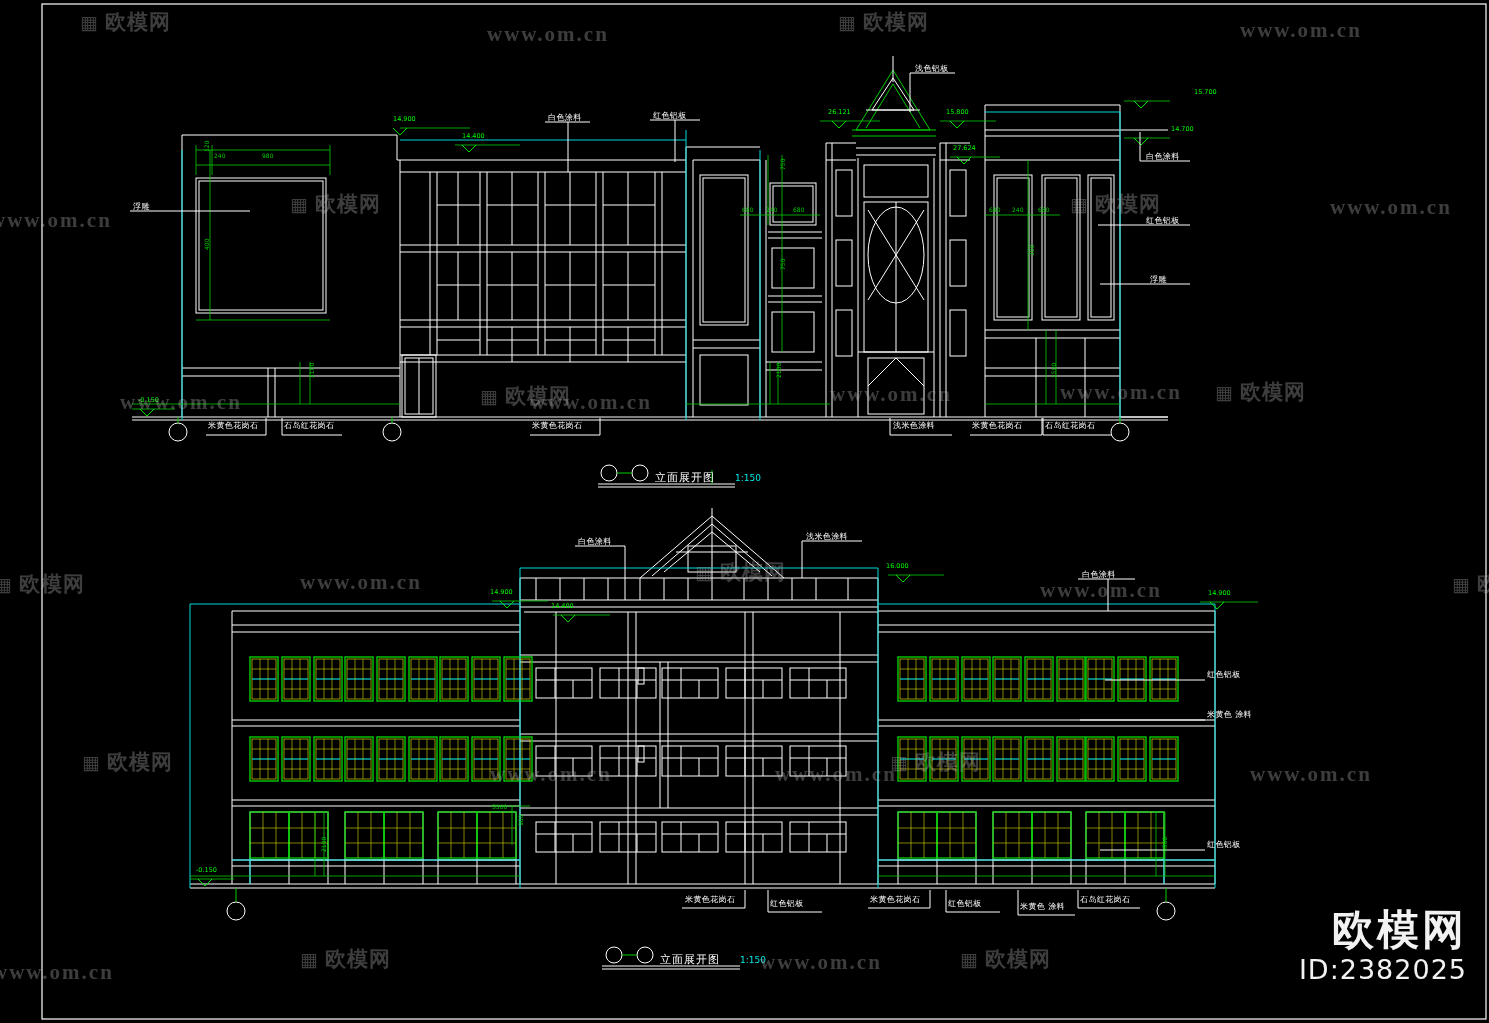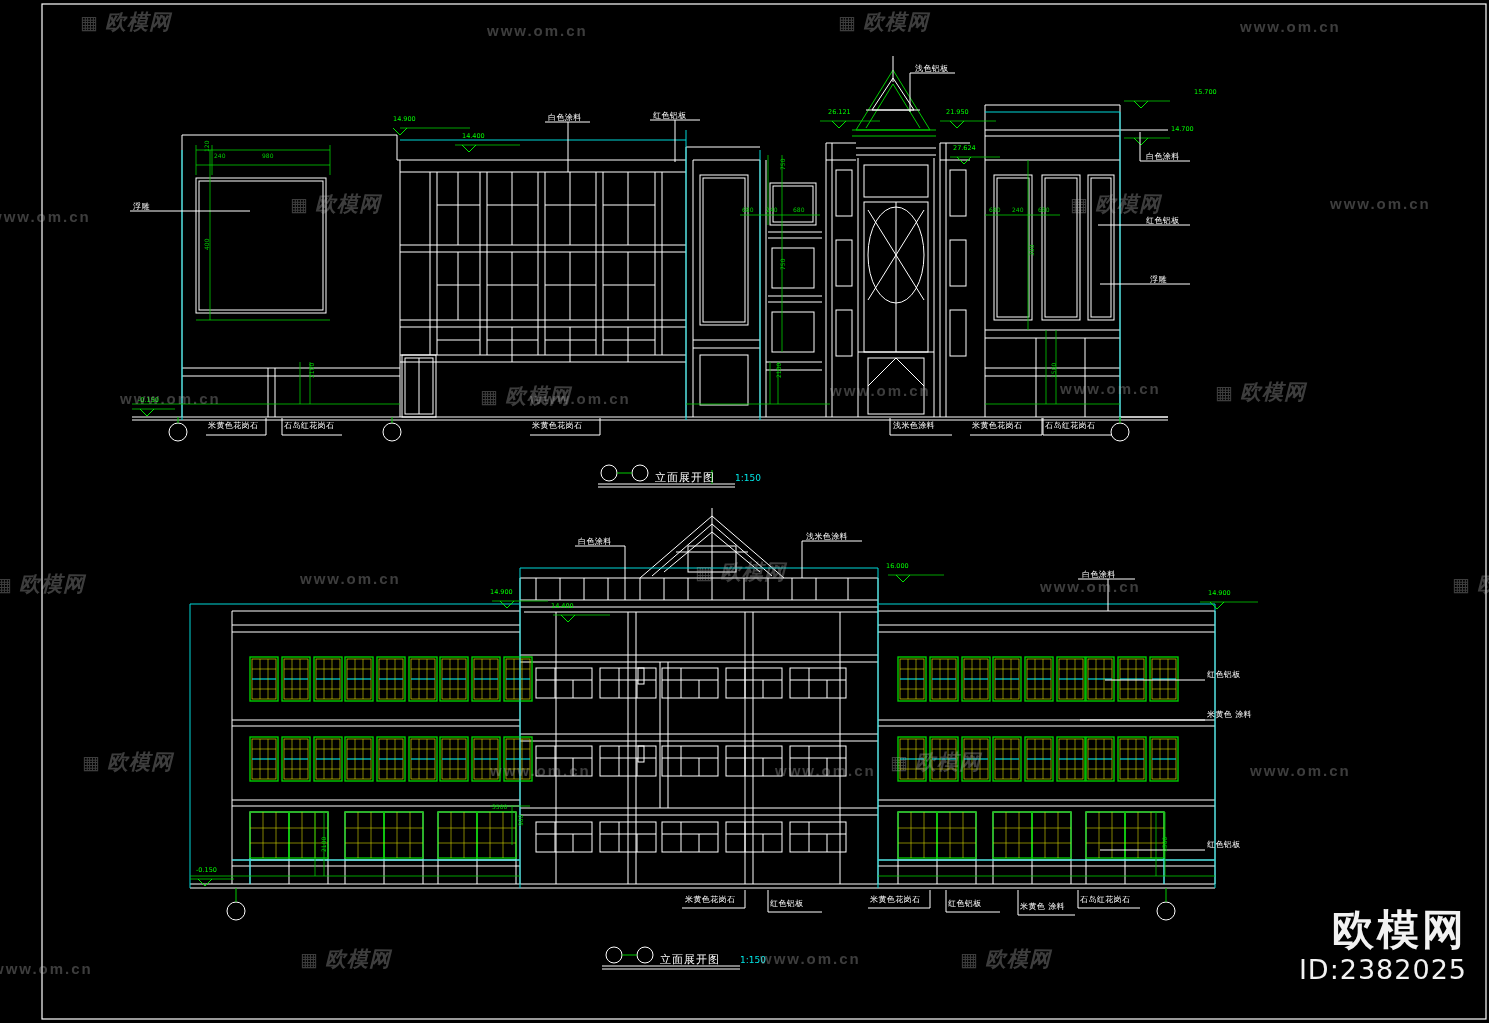--- a/index.html
+++ b/index.html
@@ -1,21 +1,21 @@
 <!DOCTYPE html>
 <html><head>
 <meta charset="utf-8">
 <style>
   html,body{margin:0;padding:0;background:#000;}
   body{width:1489px;height:1023px;overflow:hidden;font-family:"DejaVu Sans","Liberation Sans",sans-serif;}
   #stage{position:relative;width:1489px;height:1023px;background:#000;overflow:hidden;}
   svg.layer{position:absolute;left:0;top:0;width:1489px;height:1023px;}
   .wm{position:absolute;color:#b9b9b9;opacity:.33;font-weight:bold;white-space:nowrap;pointer-events:none;}
-  .wm-url{font-size:15px;letter-spacing:2px;font-family:Liberation Sans, sans-serif;}
-  .wm-cn{font-size:21px;letter-spacing:1px;font-style:italic;}
+  .wm-url{font-size:21px;letter-spacing:2px;font-family:Liberation Serif, serif;}
+  .wm-cn{font-size:21px;letter-spacing:1px;}
   .wm-logo{display:inline-block;margin-right:6px;font-size:19px;}
   .bigwm{position:absolute;right:22px;bottom:38px;text-align:right;color:#fff;opacity:.95;}
   .bigwm .t{font-size:42px;font-weight:bold;letter-spacing:3px;line-height:1.05;}
   .bigwm .id{font-size:27px;letter-spacing:1px;margin-top:2px;}
   .lbl{position:absolute;color:#fff;font-size:8px;white-space:nowrap;letter-spacing:.4px;}
   .dim{position:absolute;color:#00d000;font-size:6px;white-space:nowrap;}
   .dimv{position:absolute;color:#00d000;font-size:6px;white-space:nowrap;transform:rotate(-90deg);transform-origin:left top;}
   .elev{position:absolute;color:#00ff00;font-size:6.5px;white-space:nowrap;}
   .ttl{position:absolute;color:#fff;white-space:nowrap;}
   .ttl .cn{font-size:11px;letter-spacing:1px;}
@@ -610,21 +610,21 @@
     <div class="lbl" style="left:208px;top:420px">米黄色花岗石</div>
     <div class="lbl" style="left:284px;top:420px">石岛红花岗石</div>
     <div class="lbl" style="left:532px;top:420px">米黄色花岗石</div>
     <div class="lbl" style="left:893px;top:420px">浅米色涂料</div>
     <div class="lbl" style="left:972px;top:420px">米黄色花岗石</div>
     <div class="lbl" style="left:1045px;top:420px">石岛红花岗石</div>
 
     <div class="elev" style="left:393px;top:115px">14.900</div>
     <div class="elev" style="left:462px;top:132px">14.400</div>
     <div class="elev" style="left:828px;top:108px">26.121</div>
-    <div class="elev" style="left:946px;top:108px">21.950</div>
+    <div class="elev" style="left:946px;top:108px">15.800</div>
     <div class="elev" style="left:953px;top:144px">27.624</div>
     <div class="elev" style="left:1194px;top:88px">15.700</div>
     <div class="elev" style="left:1171px;top:125px">14.700</div>
     <div class="elev" style="left:138px;top:396px">-0.150</div>
 
     <div class="dimv" style="left:203px;top:152px">120</div>
     <div class="dim" style="left:214px;top:152px">240</div>
     <div class="dim" style="left:262px;top:152px">980</div>
     <div class="dimv" style="left:203px;top:250px">400</div>
     <div class="dimv" style="left:779px;top:170px">750</div>

